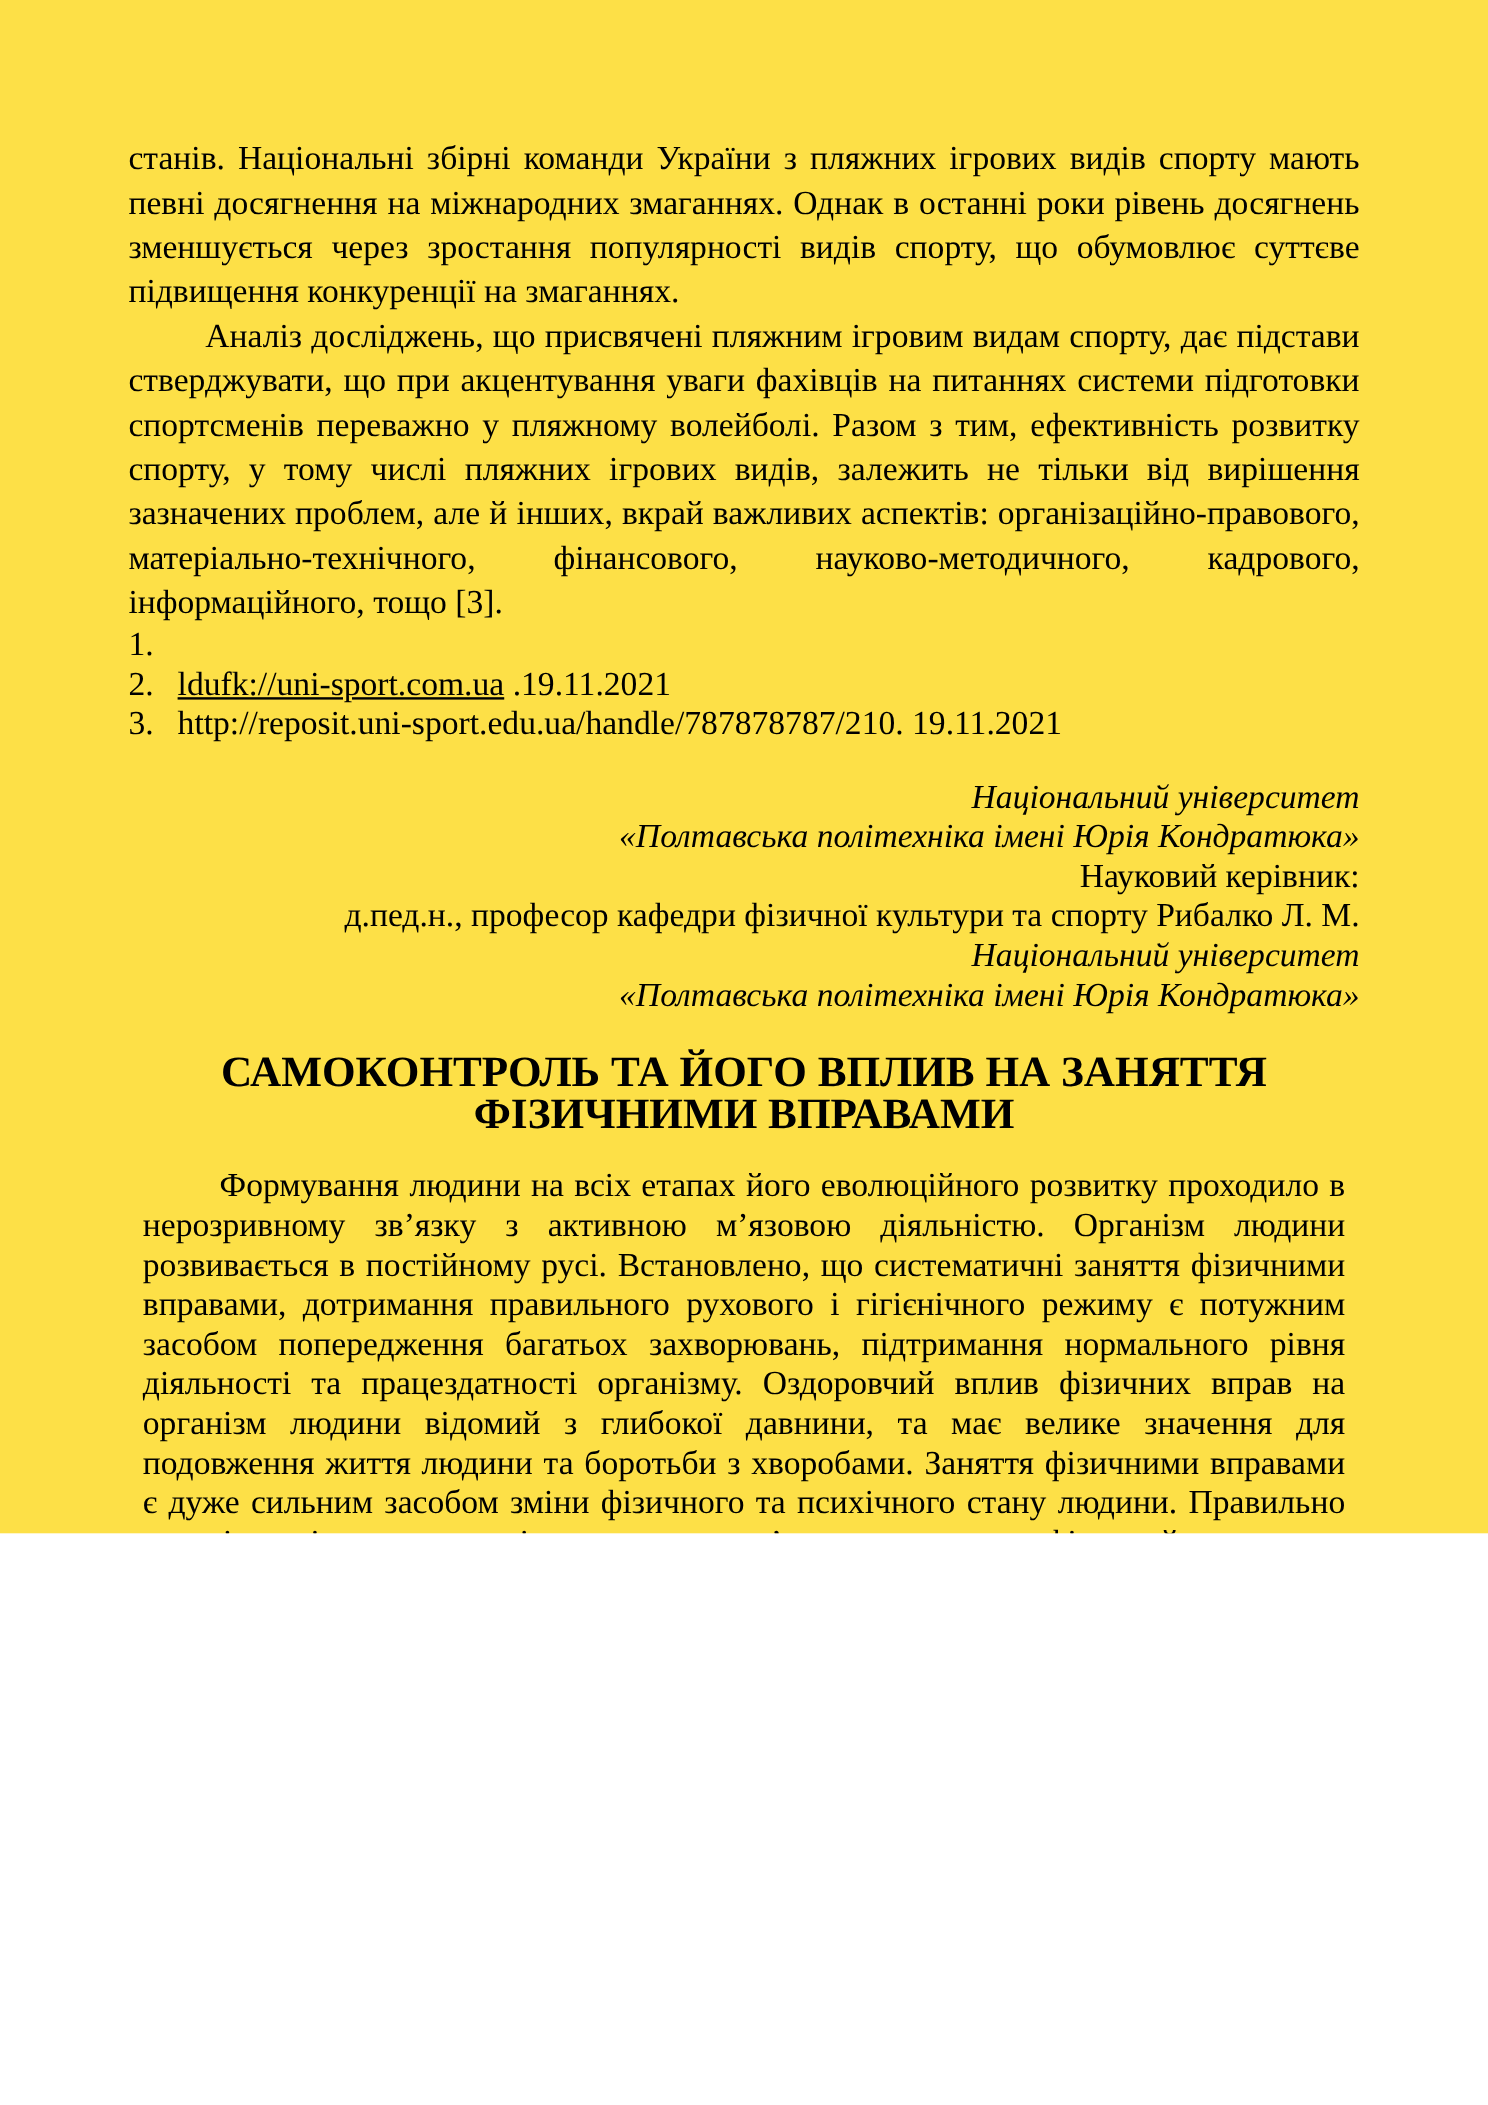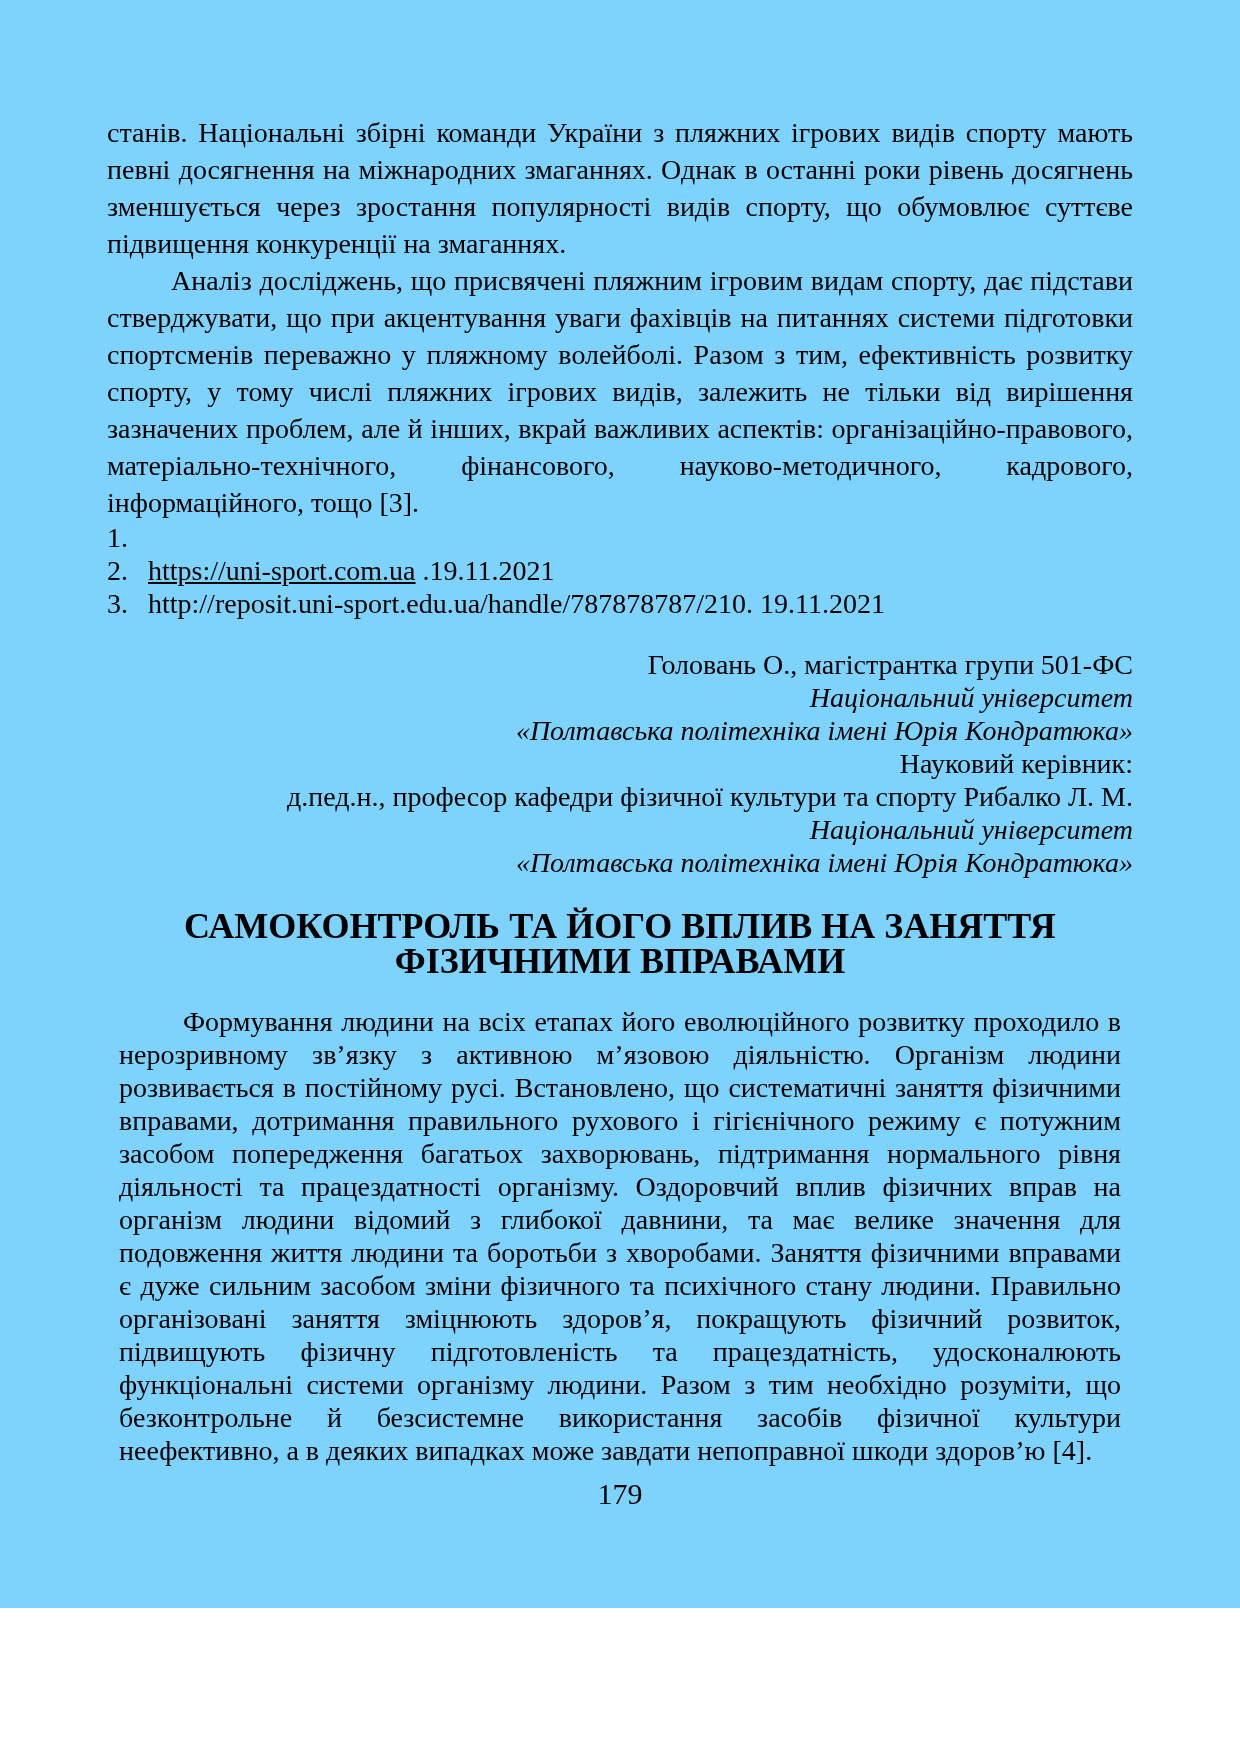--- a/index.html
+++ b/index.html
@@ -1,21 +1,21 @@
 <!DOCTYPE html>
 <html lang="uk"><head>
 <meta charset="utf-8">
 <style>
   html, body { margin: 0; padding: 0; background: #ffffff; }
   .page {
     position: relative;
     width: 1240px;
-    height: 1608px;
+    height: 1278px;
     margin: 0 auto;
-    background: #7dd3fc;
+    background: #fde047;
     color: #000000;
     font-family: "Liberation Serif", "DejaVu Serif", serif;
     font-size: 28px;
     box-sizing: border-box;
     padding: 114px 107px 0 107px;
     overflow: hidden;
   }
   .intro-par {
     margin: 0;
     line-height: 37px;
@@ -84,30 +84,29 @@
   <p class="intro-par">станів. Національні збірні команди України з пляжних ігрових видів спорту мають певні досягнення на міжнародних змаганнях. Однак в останні роки рівень досягнень зменшується через зростання популярності видів спорту, що обумовлює суттєве підвищення конкуренції на змаганнях.</p>
   <p class="intro-par indent">Аналіз досліджень, що присвячені пляжним ігровим видам спорту, дає підстави стверджувати, що при акцентування уваги фахівців на питаннях системи підготовки спортсменів переважно у пляжному волейболі. Разом з тим, ефективність розвитку спорту, у тому числі пляжних ігрових видів, залежить не тільки від вирішення зазначених проблем, але й інших, вкрай важливих аспектів: організаційно-правового, матеріально-технічного, фінансового, науково-методичного, кадрового, інформаційного, тощо [3].</p>
 
 
   <div class="refs">
     <div class="ref-row">
       <span class="ref-num">1.</span>
     </div>
     <div class="ref-row">
       <span class="ref-num">2.</span>
-      <span class="ref-text"><a class="ref-link">https://uni-sport.com.ua</a><span> .19.11.2021</span></span>
+      <span class="ref-text"><a class="ref-link">ldufk://uni-sport.com.ua</a><span> .19.11.2021</span></span>
     </div>
     <div class="ref-row">
       <span class="ref-num">3.</span>
       <span class="ref-text"><span class="ref-plain">http://reposit.uni-sport.edu.ua/handle/787878787/210.</span><span> 19.11.2021</span></span>
     </div>
   </div>
 
   <div class="author-block">
-    <div class="author-line">Головань О., магістрантка групи 501-ФС</div>
     <div class="author-line italic">Національний університет</div>
     <div class="author-line italic">«Полтавська політехніка імені Юрія Кондратюка»</div>
     <div class="author-line">Науковий керівник:</div>
     <div class="author-line">д.пед.н., професор кафедри фізичної культури та спорту Рибалко Л. М.</div>
     <div class="author-line italic">Національний університет</div>
     <div class="author-line italic">«Полтавська політехніка імені Юрія Кондратюка»</div>
   </div>
 
   <h1 class="article-title">САМОКОНТРОЛЬ ТА ЙОГО ВПЛИВ НА ЗАНЯТТЯ ФІЗИЧНИМИ ВПРАВАМИ</h1>
 

